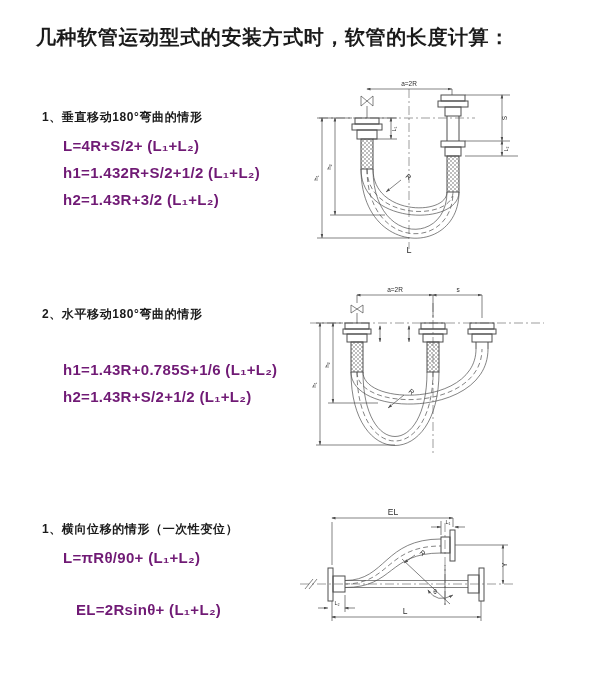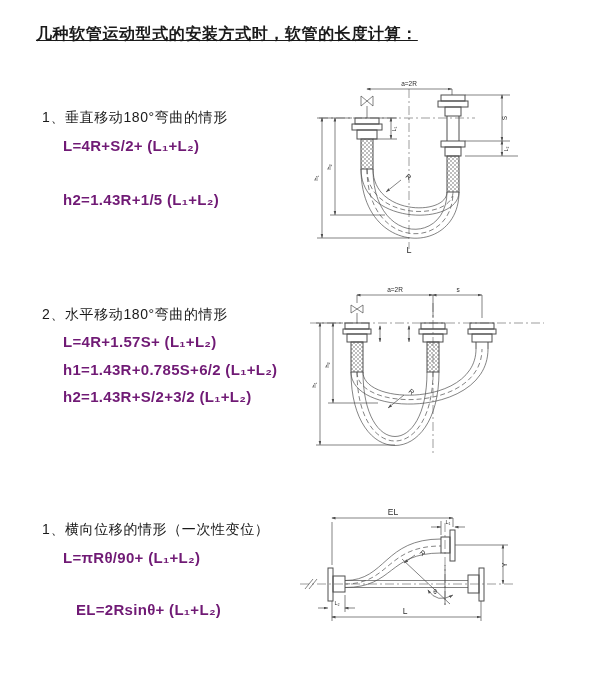--- a/index.html
+++ b/index.html
@@ -1,44 +1,44 @@
 <!DOCTYPE html>
 <html><head>
 <meta charset="utf-8">
 <style>
   html,body{margin:0;padding:0;background:#fff;}
   .page{position:relative;width:600px;height:675px;background:#ffffff;
         font-family:"Liberation Sans",sans-serif;color:#1a1a1a;overflow:hidden;}
-  .title{position:absolute;left:36px;top:24px;font-size:16px;font-weight:bold;letter-spacing:.6px;text-decoration:underline;}
-  .sec-heading{position:absolute;font-size:14px;font-weight:normal;letter-spacing:.6px;}
+  .title{position:absolute;left:36px;top:24px;font-size:20px;font-weight:bold;letter-spacing:.6px;}
+  .sec-heading{position:absolute;font-size:12px;font-weight:bold;letter-spacing:.6px;}
   .formula{position:absolute;font-size:15px;letter-spacing:.3px;color:#701a75;font-weight:bold;}
   svg.diag{position:absolute;}
   svg .ln{stroke:#4f4f4f;stroke-width:1;fill:none;}
   svg .th{stroke:#4f4f4f;stroke-width:.7;fill:none;}
   svg .dim{stroke:#4f4f4f;stroke-width:.7;fill:none;}
   svg .cl{stroke:#5a5a5a;stroke-width:.6;fill:none;stroke-dasharray:9 3 2 3;}
   svg .hd{stroke-dasharray:5 3;}
   svg .braid{stroke:#4f4f4f;stroke-width:1;}
   svg text{fill:#2e2e2e;font-family:"Liberation Sans",sans-serif;}
 </style>
 </head>
 <body>
 
 <div class="page">
 
   <div class="title">几种软管运动型式的安装方式时，软管的长度计算：</div>
 
   <div class="sec-heading" style="left:42px;top:109px">1、垂直移动180°弯曲的情形</div>
   <div class="formula" style="left:63px;top:137px">L=4R+S/2+ (L₁+L₂)</div>
-  <div class="formula" style="left:63px;top:191px">h2=1.43R+1/5 (L₁+L₂)</div>
+  <div class="formula" style="left:63px;top:164px">h1=1.432R+S/2+1/2 (L₁+L₂)</div>
+  <div class="formula" style="left:63px;top:191px">h2=1.43R+3/2 (L₁+L₂)</div>
 
   <div class="sec-heading" style="left:42px;top:306px">2、水平移动180°弯曲的情形</div>
-  <div class="formula" style="left:63px;top:333px">L=4R+1.57S+ (L₁+L₂)</div>
-  <div class="formula" style="left:63px;top:361px">h1=1.43R+0.785S+6/2 (L₁+L₂)</div>
-  <div class="formula" style="left:63px;top:388px">h2=1.43R+S/2+3/2 (L₁+L₂)</div>
+  <div class="formula" style="left:63px;top:361px">h1=1.43R+0.785S+1/6 (L₁+L₂)</div>
+  <div class="formula" style="left:63px;top:388px">h2=1.43R+S/2+1/2 (L₁+L₂)</div>
 
   <div class="sec-heading" style="left:42px;top:521px">1、横向位移的情形（一次性变位）</div>
   <div class="formula" style="left:63px;top:549px">L=πRθ/90+ (L₁+L₂)</div>
   <div class="formula" style="left:76px;top:601px">EL=2Rsinθ+ (L₁+L₂)</div>
 
   <svg class="diag" style="left:305px;top:75px" width="255" height="180" viewBox="0 0 255 180">
     <defs>
       <pattern id="br1" width="4" height="4" patternUnits="userSpaceOnUse">
         <path d="M0,4 L4,0 M0,0 L4,4" stroke="#7a7a7a" stroke-width="0.5"></path>
       </pattern>

